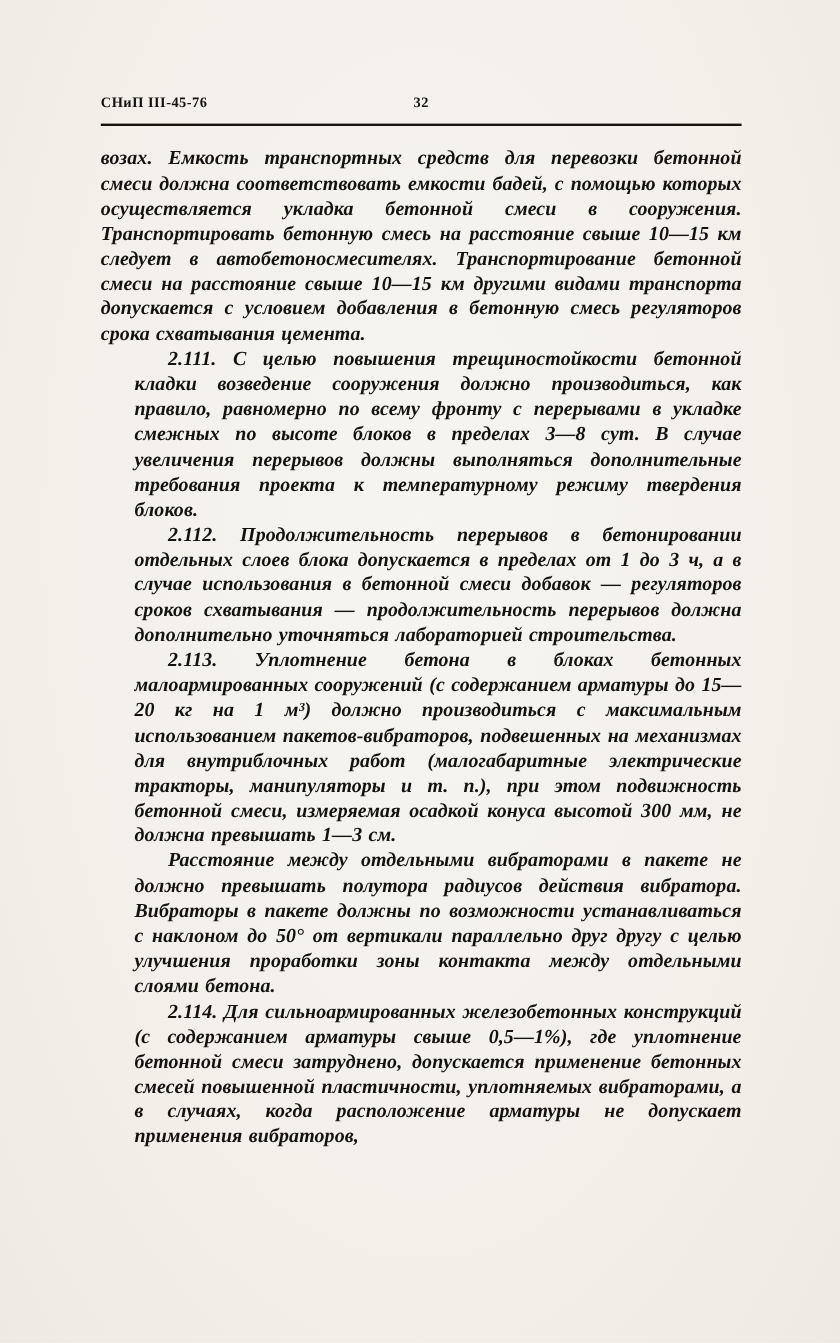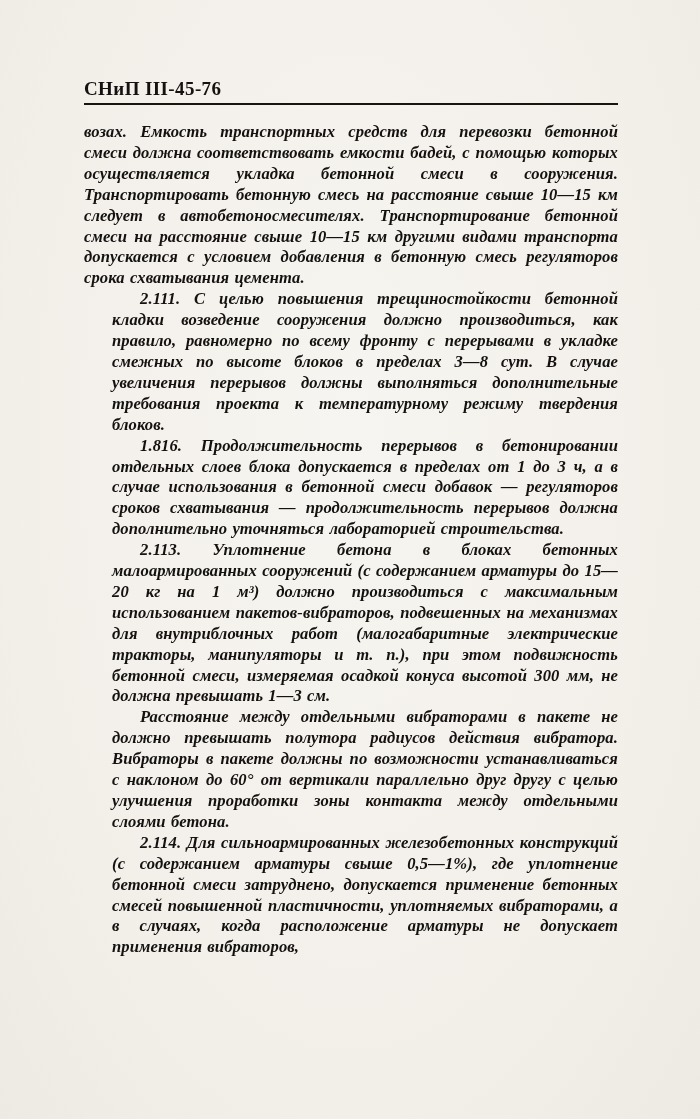--- a/index.html
+++ b/index.html
@@ -18,21 +18,21 @@
     box-sizing: border-box;
     width: 700px;
     height: 1119px;
     padding: 78px 82px 0 84px;
     background:
       radial-gradient(ellipse at 50% 40%, #f7f5f1 0%, #f2efe9 70%, #edeae3 100%);
   }
   .running-header {
     position: relative;
     height: 20px;
-    font-size: 19px;
+    font-size: 12px;
     font-weight: bold;
     letter-spacing: 0.4px;
   }
   .doc-code {
     position: absolute;
     left: 0;
     top: 0;
   }
   .page-number {
     position: absolute;
@@ -64,26 +64,27 @@
     margin-left: 28px;
   }
 </style>
 </head>
 <body>
 
 <div class="page">
 
   <div class="running-header">
     <span class="doc-code">СНиП III-45-76</span>
+    <span class="page-number">32</span>
   </div>
 
   <div class="header-rule"></div>
 
   <div class="content">
     <p>возах. Емкость транспортных средств для перевозки бетонной смеси должна соответствовать емкости бадей, с помощью которых осуществляется укладка бетонной смеси в сооружения. Транспортировать бетонную смесь на расстояние свыше 10—15 км следует в автобетоносмесителях. Транспортирование бетонной смеси на расстояние свыше 10—15 км другими видами транспорта допускается с условием добавления в бетонную смесь регуляторов срока схватывания цемента.</p>
     <p class="indent">2.111. С целью повышения трещиностойкости бетонной кладки возведение сооружения должно производиться, как правило, равномерно по всему фронту с перерывами в укладке смежных по высоте блоков в пределах 3—8 сут. В случае увеличения перерывов должны выполняться дополнительные требования проекта к температурному режиму твердения блоков.</p>
-    <p class="indent">1.816. Продолжительность перерывов в бетонировании отдельных слоев блока допускается в пределах от 1 до 3 ч, а в случае использования в бетонной смеси добавок — регуляторов сроков схватывания — продолжительность перерывов должна дополнительно уточняться лабораторией строительства.</p>
+    <p class="indent">2.112. Продолжительность перерывов в бетонировании отдельных слоев блока допускается в пределах от 1 до 3 ч, а в случае использования в бетонной смеси добавок — регуляторов сроков схватывания — продолжительность перерывов должна дополнительно уточняться лабораторией строительства.</p>
     <p class="indent">2.113. Уплотнение бетона в блоках бетонных малоармированных сооружений (с содержанием арматуры до 15—20 кг на 1 м³) должно производиться с максимальным использованием пакетов-вибраторов, подвешенных на механизмах для внутриблочных работ (малогабаритные электрические тракторы, манипуляторы и т. п.), при этом подвижность бетонной смеси, измеряемая осадкой конуса высотой 300 мм, не должна превышать 1—3 см.</p>
-    <p class="indent">Расстояние между отдельными вибраторами в пакете не должно превышать полутора радиусов действия вибратора. Вибраторы в пакете должны по возможности устанавливаться с наклоном до 60° от вертикали параллельно друг другу с целью улучшения проработки зоны контакта между отдельными слоями бетона.</p>
+    <p class="indent">Расстояние между отдельными вибраторами в пакете не должно превышать полутора радиусов действия вибратора. Вибраторы в пакете должны по возможности устанавливаться с наклоном до 50° от вертикали параллельно друг другу с целью улучшения проработки зоны контакта между отдельными слоями бетона.</p>
     <p class="indent">2.114. Для сильноармированных железобетонных конструкций (с содержанием арматуры свыше 0,5—1%), где уплотнение бетонной смеси затруднено, допускается применение бетонных смесей повышенной пластичности, уплотняемых вибраторами, а в случаях, когда расположение арматуры не допускает применения вибраторов,</p>
   </div>
 
 </div>
 
 </body></html>

